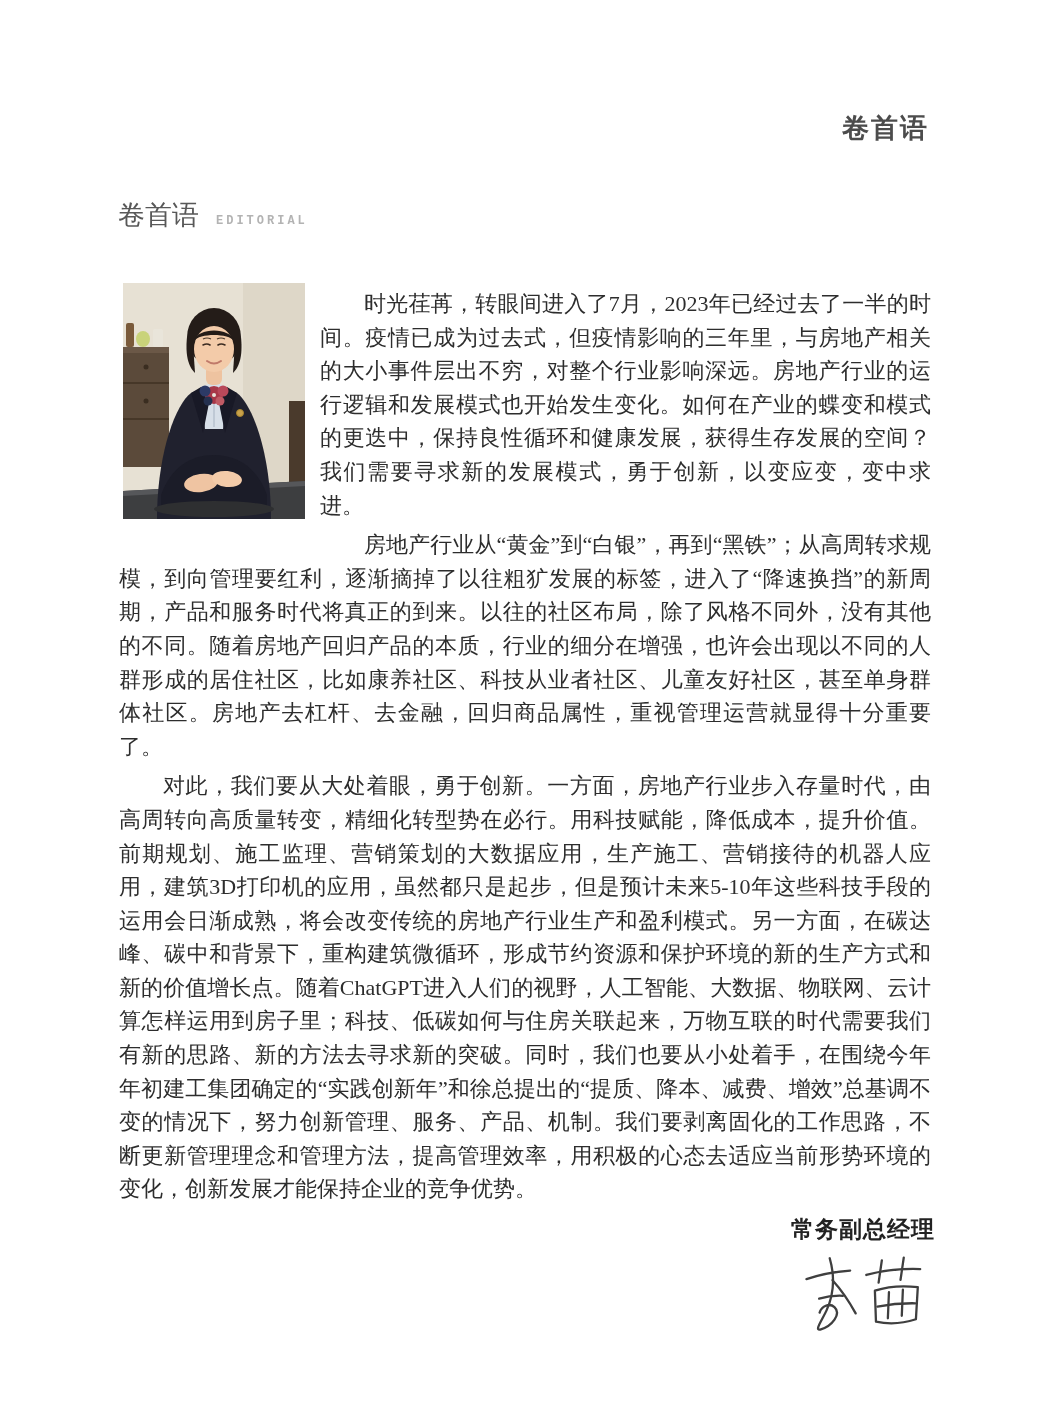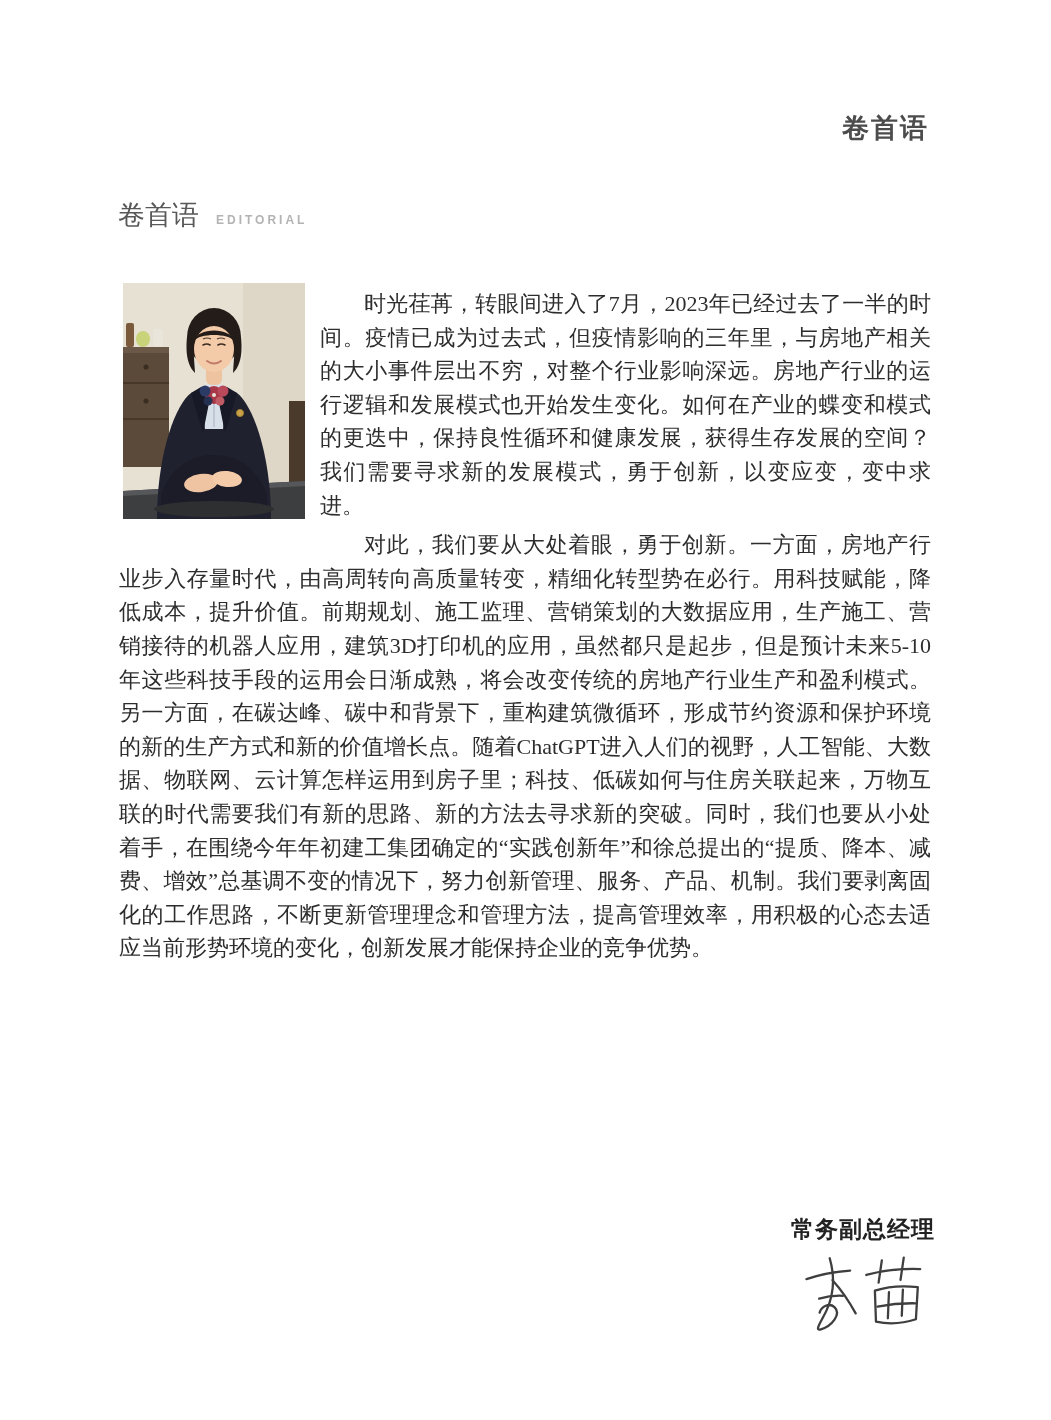--- a/index.html
+++ b/index.html
@@ -29,21 +29,21 @@
     display: flex;
     align-items: baseline;
   }
   .section-title {
     font-family: "Liberation Sans", "DejaVu Sans", sans-serif;
     font-weight: 400;
     font-size: 27px;
     color: #585858;
   }
   .section-subtitle {
-    font-family: Liberation Sans, sans-serif;
+    font-family: Liberation Mono, monospace;
     font-weight: 700;
     font-size: 12px;
     letter-spacing: 3px;
     color: #b3b3b3;
     margin-left: 17px;
   }
   .content {
     position: absolute;
     top: 281px;
     left: 113px;
@@ -161,20 +161,21 @@
         <circle cx="117" cy="130" r="3.5" fill="#c9a24a" stroke="#a8842f" stroke-width="1"></circle>
 
         <path d="M38 212 C48 184 68 172 91 172 C114 172 134 184 144 212 L144 224 L38 224 Z" fill="#1b1c28"></path>
         <ellipse cx="78" cy="200" rx="17" ry="9" fill="#efc4a2" transform="rotate(-8 78 200)"></ellipse>
         <ellipse cx="104" cy="196" rx="15" ry="8" fill="#f3cba9" transform="rotate(6 104 196)"></ellipse>
         <ellipse cx="91" cy="226" rx="60" ry="8" fill="#2e2f31"></ellipse>
       </svg>
     </div>
 
     <p>时光荏苒，转眼间进入了7月，2023年已经过去了一半的时间。疫情已成为过去式，但疫情影响的三年里，与房地产相关的大小事件层出不穷，对整个行业影响深远。房地产行业的运行逻辑和发展模式也开始发生变化。如何在产业的蝶变和模式的更迭中，保持良性循环和健康发展，获得生存发展的空间？我们需要寻求新的发展模式，勇于创新，以变应变，变中求进。</p>
+    <p>房地产行业从“黄金”到“白银”，再到“黑铁”；从高周转求规模，到向管理要红利，逐渐摘掉了以往粗犷发展的标签，进入了“降速换挡”的新周期，产品和服务时代将真正的到来。以往的社区布局，除了风格不同外，没有其他的不同。随着房地产回归产品的本质，行业的细分在增强，也许会出现以不同的人群形成的居住社区，比如康养社区、科技从业者社区、儿童友好社区，甚至单身群体社区。房地产去杠杆、去金融，回归商品属性，重视管理运营就显得十分重要了。</p>
     <p>对此，我们要从大处着眼，勇于创新。一方面，房地产行业步入存量时代，由高周转向高质量转变，精细化转型势在必行。用科技赋能，降低成本，提升价值。前期规划、施工监理、营销策划的大数据应用，生产施工、营销接待的机器人应用，建筑3D打印机的应用，虽然都只是起步，但是预计未来5-10年这些科技手段的运用会日渐成熟，将会改变传统的房地产行业生产和盈利模式。另一方面，在碳达峰、碳中和背景下，重构建筑微循环，形成节约资源和保护环境的新的生产方式和新的价值增长点。随着ChatGPT进入人们的视野，人工智能、大数据、物联网、云计算怎样运用到房子里；科技、低碳如何与住房关联起来，万物互联的时代需要我们有新的思路、新的方法去寻求新的突破。同时，我们也要从小处着手，在围绕今年年初建工集团确定的“实践创新年”和徐总提出的“提质、降本、减费、增效”总基调不变的情况下，努力创新管理、服务、产品、机制。我们要剥离固化的工作思路，不断更新管理理念和管理方法，提高管理效率，用积极的心态去适应当前形势环境的变化，创新发展才能保持企业的竞争优势。</p>
   </div>
 
   <div class="signoff">
     <div class="signoff-title">常务副总经理</div>
     <div class="signature">
       <span class="sr-only">李茜</span>
       <svg width="150" height="82" viewBox="0 0 150 82" fill="none" stroke="#3f3f3f" stroke-width="2.3" stroke-linecap="round" stroke-linejoin="round">
 
         <path d="M16 26 Q36 20 60 19"></path>

